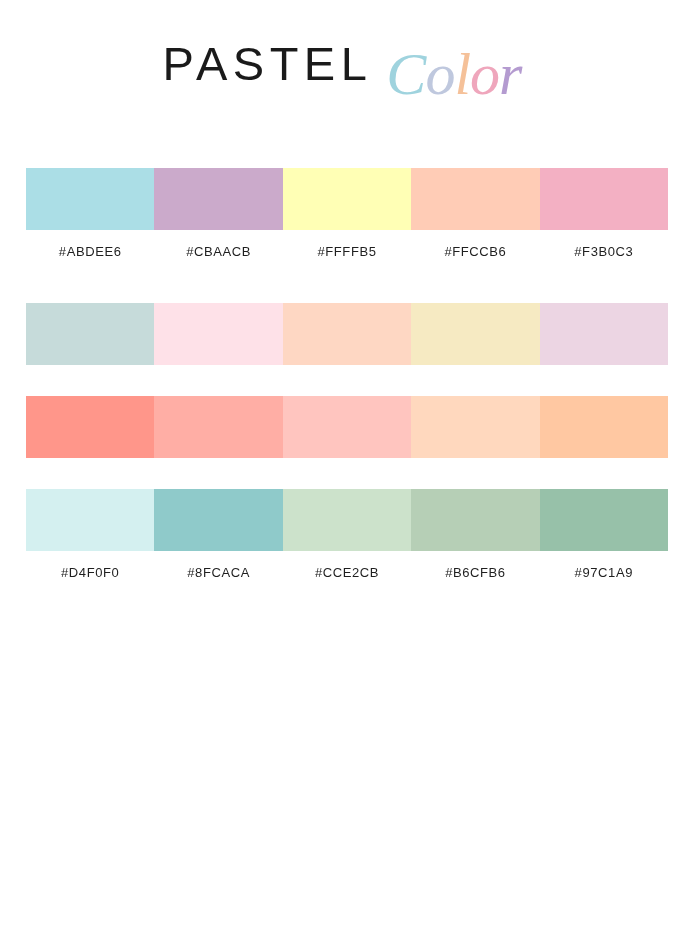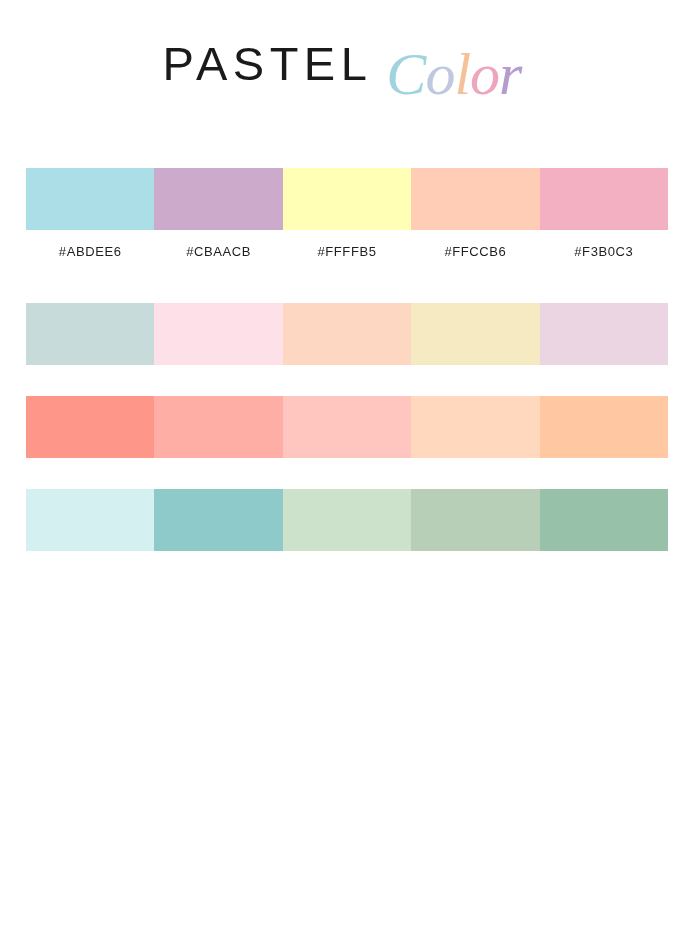--- a/index.html
+++ b/index.html
@@ -135,14 +135,21 @@
       </div>
     </div>
     <div class="palette-row">
       <div class="swatch-band">
         <div class="swatch" style="background: rgb(212, 240, 240);"></div>
         <div class="swatch" style="background: rgb(143, 202, 202);"></div>
         <div class="swatch" style="background: rgb(204, 226, 203);"></div>
         <div class="swatch" style="background: rgb(182, 207, 182);"></div>
         <div class="swatch" style="background: rgb(151, 193, 169);"></div>
       </div>
+      <div class="label-band">
+        <div class="swatch-label">#D4F0F0</div>
+        <div class="swatch-label">#8FCACA</div>
+        <div class="swatch-label">#CCE2CB</div>
+        <div class="swatch-label">#B6CFB6</div>
+        <div class="swatch-label">#97C1A9</div>
+      </div>
     </div>
   </div>
 
 </body></html>

